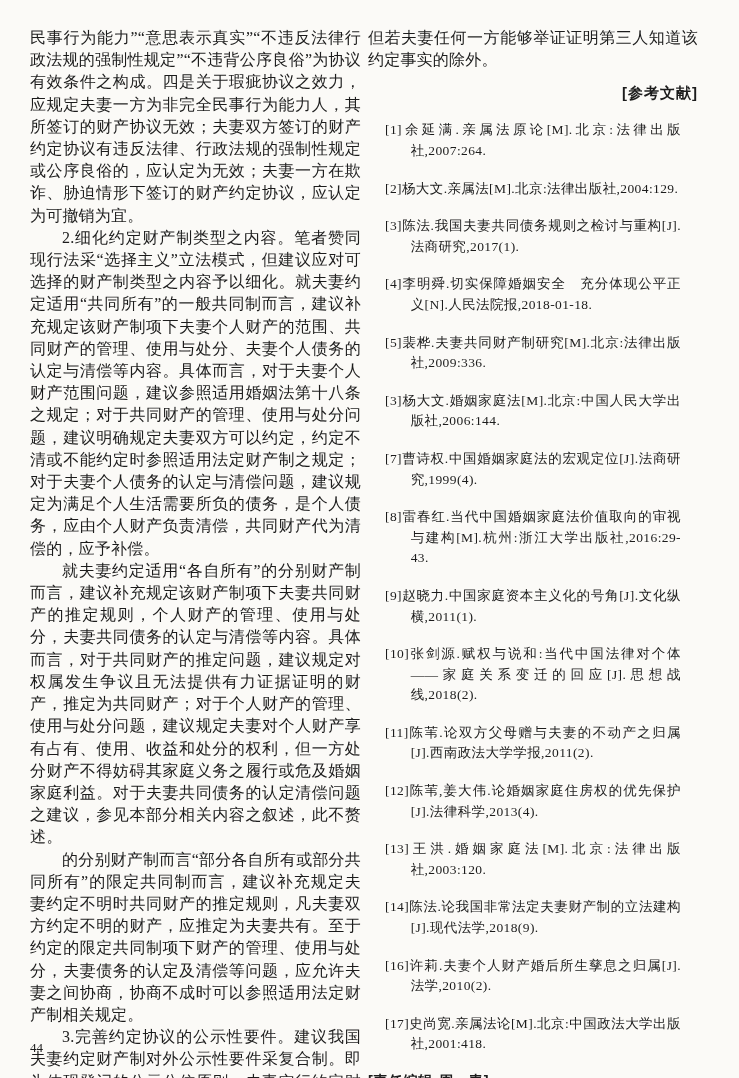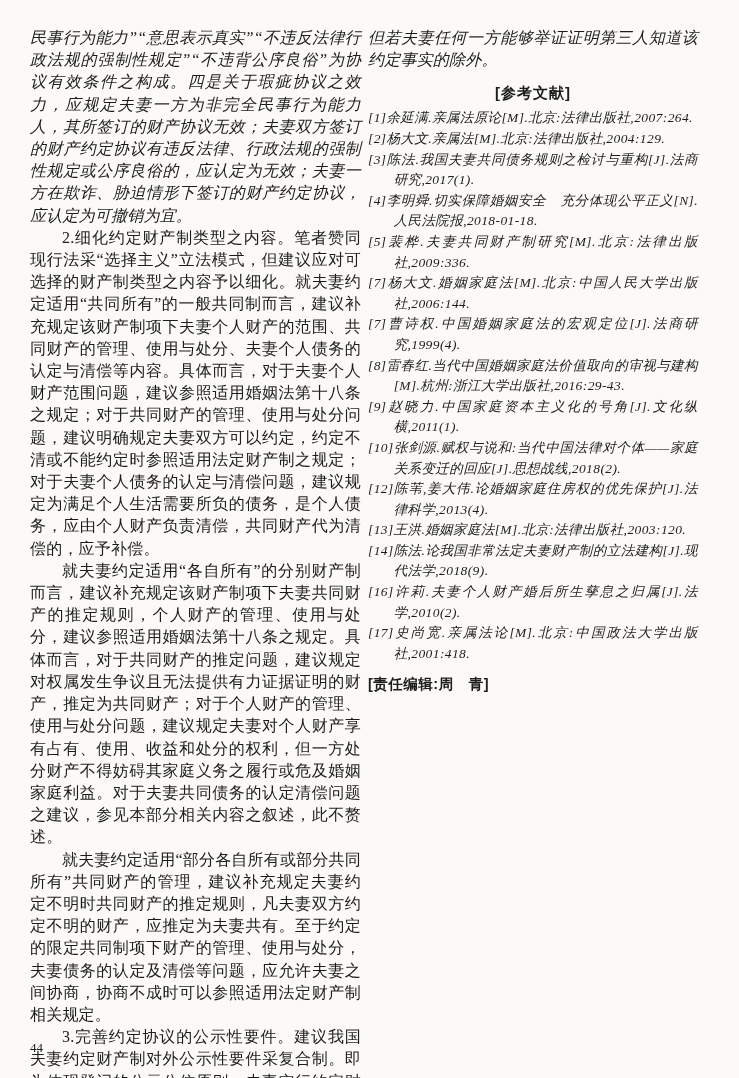--- a/index.html
+++ b/index.html
@@ -24,34 +24,33 @@
   .col-right { left: 368px; width: 330px; }
   .para {
     margin: 0;
     font-size: 16px;
     line-height: 22.2px;
     text-align: justify;
     text-justify: inter-ideograph;
     text-indent: 2em;
     letter-spacing: 0.2px;
   }
-  .para.cont { text-indent: 0; font-style: italic; }
+  .para.cont { text-indent: 0; }
   .ref-heading {
     margin: 13px 0 5px 0;
-    text-align: center;
+    text-align: right;
     font-family: "Liberation Sans", "DejaVu Sans", sans-serif;
     font-weight: bold;
     font-size: 15px;
     letter-spacing: 1px;
   }
   .ref {
-    margin: 0;
+    margin: 17px;
     font-size: 13.5px;
     line-height: 20.6px;
-    font-style: italic;
     text-align: justify;
     text-justify: inter-ideograph;
     padding-left: 1.9em;
     text-indent: -1.9em;
     letter-spacing: 0.4px;
   }
   .editor-note {
     margin-top: 11px;
     text-align: left;
     font-family: "Liberation Sans", "DejaVu Sans", sans-serif;
@@ -67,40 +66,41 @@
   }
 </style>
 </head>
 <body>
 
 <div class="page">
 
   <div class="col col-left">
     <p class="para cont">民事行为能力”“意思表示真实”“不违反法律行政法规的强制性规定”“不违背公序良俗”为协议有效条件之构成。四是关于瑕疵协议之效力，应规定夫妻一方为非完全民事行为能力人，其所签订的财产协议无效；夫妻双方签订的财产约定协议有违反法律、行政法规的强制性规定或公序良俗的，应认定为无效；夫妻一方在欺诈、胁迫情形下签订的财产约定协议，应认定为可撤销为宜。</p>
     <p class="para">2.细化约定财产制类型之内容。笔者赞同现行法采“选择主义”立法模式，但建议应对可选择的财产制类型之内容予以细化。就夫妻约定适用“共同所有”的一般共同制而言，建议补充规定该财产制项下夫妻个人财产的范围、共同财产的管理、使用与处分、夫妻个人债务的认定与清偿等内容。具体而言，对于夫妻个人财产范围问题，建议参照适用婚姻法第十八条之规定；对于共同财产的管理、使用与处分问题，建议明确规定夫妻双方可以约定，约定不清或不能约定时参照适用法定财产制之规定；对于夫妻个人债务的认定与清偿问题，建议规定为满足个人生活需要所负的债务，是个人债务，应由个人财产负责清偿，共同财产代为清偿的，应予补偿。</p>
-    <p class="para">就夫妻约定适用“各自所有”的分别财产制而言，建议补充规定该财产制项下夫妻共同财产的推定规则，个人财产的管理、使用与处分，建议参照适用婚姻法第十八条之规定。具体而言，对于共同财产的推定问题，建议规定对权属发生争议且无法提供有力证据证明的财产，推定为共同财产；对于个人财产的管理、使用与处分问题，建议规定夫妻对个人财产享有占有、使用、收益和处分的权利，但一方处分财产不得妨碍其家庭义务之履行或危及婚姻家庭利益。对于夫妻共同债务的认定清偿问题之建议，参见本部分相关内容之叙述，此不赘述。</p>
-    <p class="para">就夫妻约定适用“部分各自所有或部分共同所有”共同财产的管理，建议补充规定夫妻约定不明时共同财产的推定规则，凡夫妻双方约定不明的财产，应推定为夫妻共有。至于约定的限定共同制项下财产的管理、使用与处分，夫妻债务的认定及清偿等问题，应允许夫妻之间协商，协商不成时可以参照适用法定财产制相关规定。</p>
+    <p class="para">就夫妻约定适用“各自所有”的分别财产制而言，建议补充规定该财产制项下夫妻共同财产的推定规则，个人财产的管理、使用与处分，夫妻共同债务的认定与清偿等内容。具体而言，对于共同财产的推定问题，建议规定对权属发生争议且无法提供有力证据证明的财产，推定为共同财产；对于个人财产的管理、使用与处分问题，建议规定夫妻对个人财产享有占有、使用、收益和处分的权利，但一方处分财产不得妨碍其家庭义务之履行或危及婚姻家庭利益。对于夫妻共同债务的认定清偿问题之建议，参见本部分相关内容之叙述，此不赘述。</p>
+    <p class="para">的分别财产制而言“部分各自所有或部分共同所有”的限定共同制而言，建议补充规定夫妻约定不明时共同财产的推定规则，凡夫妻双方约定不明的财产，应推定为夫妻共有。至于约定的限定共同制项下财产的管理、使用与处分，夫妻债务的认定及清偿等问题，应允许夫妻之间协商，协商不成时可以参照适用法定财产制相关规定。</p>
     <p class="para">3.完善约定协议的公示性要件。建议我国夫妻约定财产制对外公示性要件采复合制。即为体现登记的公示公信原则，夫妻实行约定财产制应向婚姻登记机关登记，变更或终止约定财产制时亦得申请变更或注销登记，未经登记，不得对抗善意第三人，</p>
   </div>
 
   <div class="col col-right">
     <p class="para cont">但若夫妻任何一方能够举证证明第三人知道该约定事实的除外。</p>
 
     <div class="ref-heading">[参考文献]</div>
 
     <p class="ref">[1]余延满.亲属法原论[M].北京:法律出版社,2007:264.</p>
     <p class="ref">[2]杨大文.亲属法[M].北京:法律出版社,2004:129.</p>
     <p class="ref">[3]陈法.我国夫妻共同债务规则之检讨与重构[J].法商研究,2017(1).</p>
     <p class="ref">[4]李明舜.切实保障婚姻安全　充分体现公平正义[N].人民法院报,2018-01-18.</p>
     <p class="ref">[5]裴桦.夫妻共同财产制研究[M].北京:法律出版社,2009:336.</p>
-    <p class="ref">[7]杨大文.婚姻家庭法[M].北京:中国人民大学出版社,2006:144.</p>
+    <p class="ref">[3]杨大文.婚姻家庭法[M].北京:中国人民大学出版社,2006:144.</p>
     <p class="ref">[7]曹诗权.中国婚姻家庭法的宏观定位[J].法商研究,1999(4).</p>
     <p class="ref">[8]雷春红.当代中国婚姻家庭法价值取向的审视与建构[M].杭州:浙江大学出版社,2016:29-43.</p>
     <p class="ref">[9]赵晓力.中国家庭资本主义化的号角[J].文化纵横,2011(1).</p>
     <p class="ref">[10]张剑源.赋权与说和:当代中国法律对个体——家庭关系变迁的回应[J].思想战线,2018(2).</p>
+    <p class="ref">[11]陈苇.论双方父母赠与夫妻的不动产之归属[J].西南政法大学学报,2011(2).</p>
     <p class="ref">[12]陈苇,姜大伟.论婚姻家庭住房权的优先保护[J].法律科学,2013(4).</p>
     <p class="ref">[13]王洪.婚姻家庭法[M].北京:法律出版社,2003:120.</p>
     <p class="ref">[14]陈法.论我国非常法定夫妻财产制的立法建构[J].现代法学,2018(9).</p>
     <p class="ref">[16]许莉.夫妻个人财产婚后所生孳息之归属[J].法学,2010(2).</p>
     <p class="ref">[17]史尚宽.亲属法论[M].北京:中国政法大学出版社,2001:418.</p>
 
     <div class="editor-note">[责任编辑:周　青]</div>
   </div>
 
   <div class="page-number">44</div>

